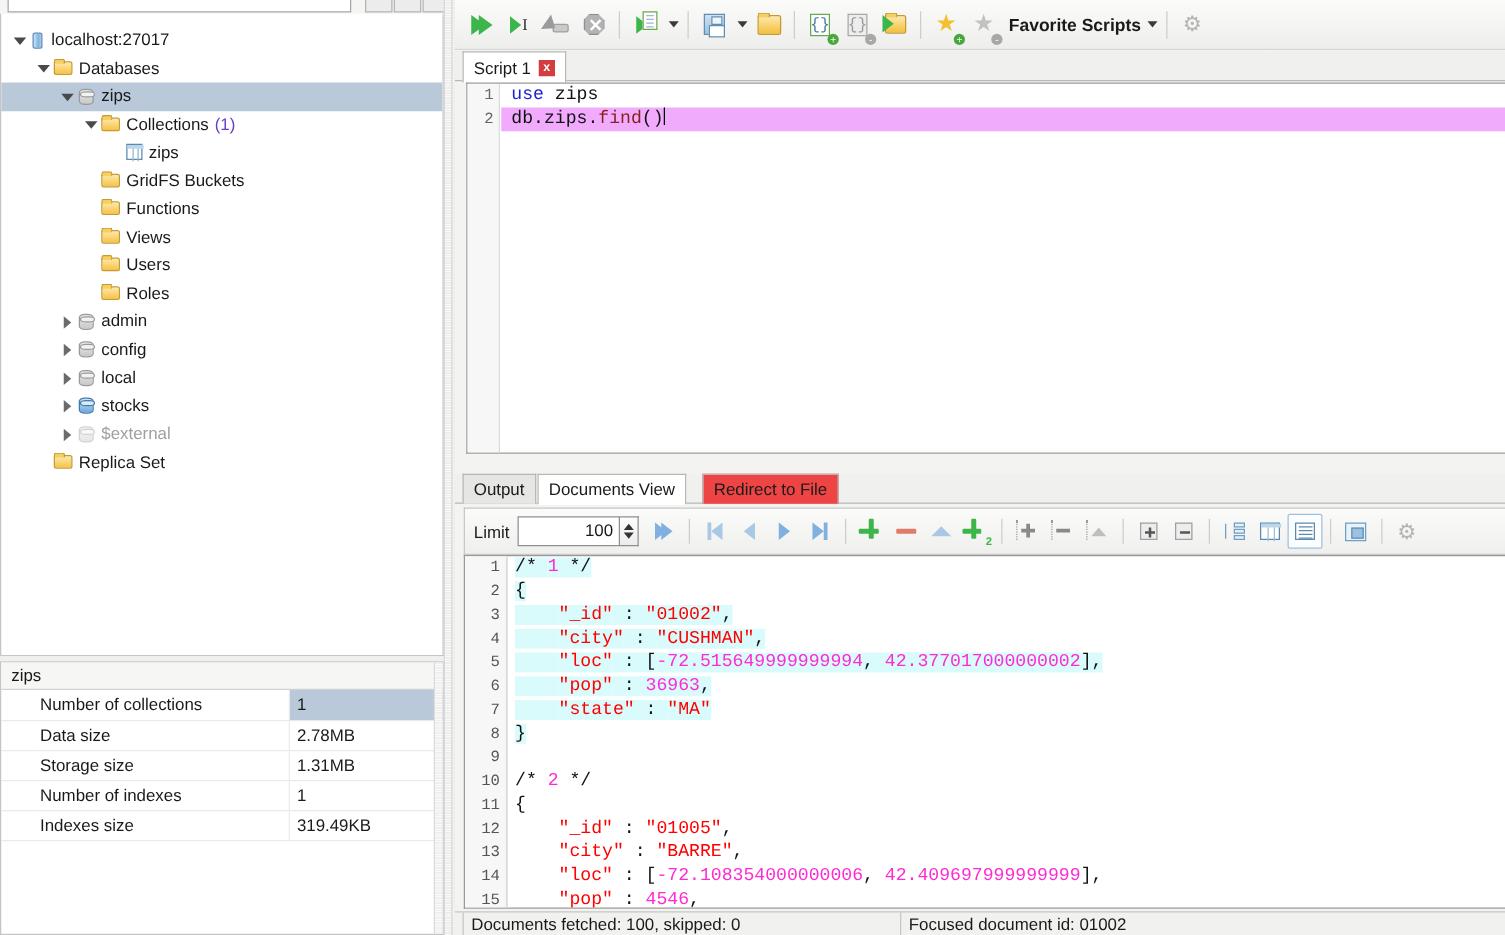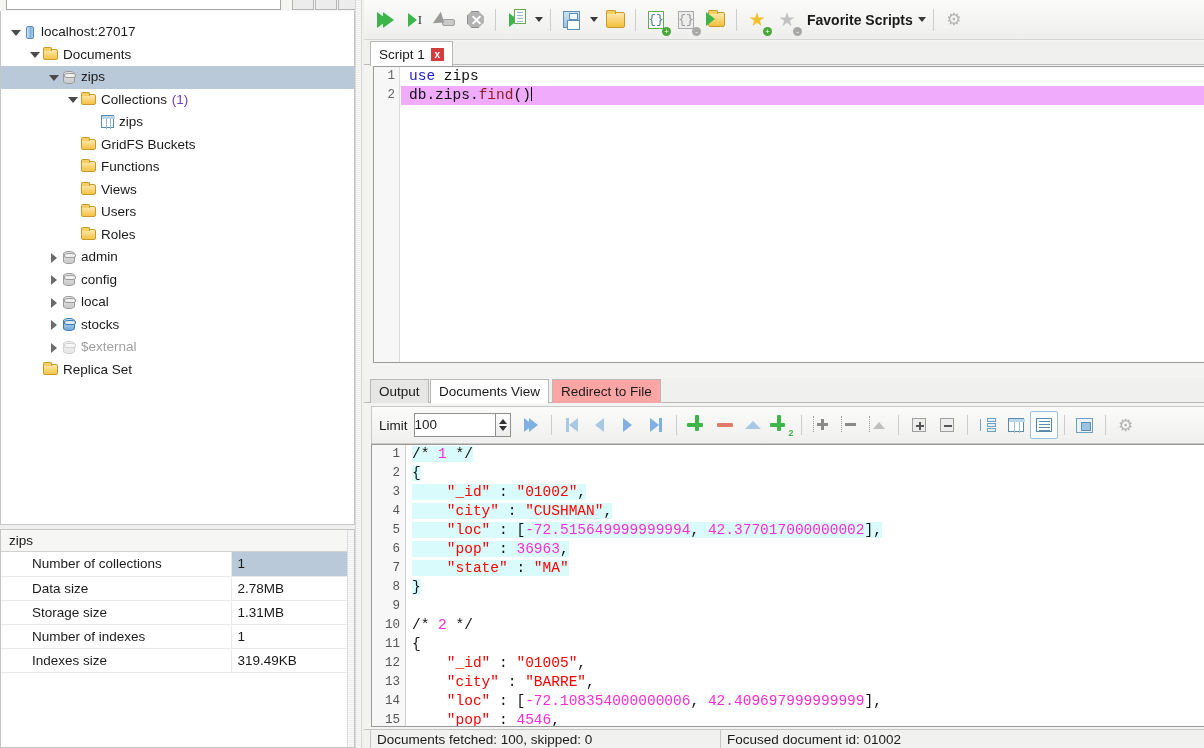--- a/index.html
+++ b/index.html
@@ -261,21 +261,21 @@
   }
   #res-tools {
     position: absolute; left: 7px; top: 406px; width: 833px; height: 38px;
     background: linear-gradient(to bottom,#fbfbfa,#efefed);
     border: 1px solid #c8c8c6; border-right: 0;
     display: flex; align-items: center; padding-left: 7px;
   }
   #limit-label { font-size: 13.5px; margin-right: 6px; }
   #limit-input {
     width: 82px; height: 24px; border: 1px solid #8f8f8f; background: #fff;
-    font-size: 13.5px; text-align: left; padding-right: 4px; line-height: 22px;
+    font-size: 13.5px; text-align: right; padding-right: 4px; line-height: 22px;
     font-family: "Liberation Sans", sans-serif;
   }
   #limit-spin {
     width: 15px; height: 24px; border: 1px solid #8f8f8f; border-left: 0;
     background: linear-gradient(to bottom,#fdfdfd,#ececec);
     display: flex; flex-direction: column; justify-content: center; align-items: center;
   }
   #limit-spin .up { width:0;height:0;border-left:4px solid transparent;border-right:4px solid transparent;border-bottom:5px solid #333;margin-bottom:2px; }
   #limit-spin .dn { width:0;height:0;border-left:4px solid transparent;border-right:4px solid transparent;border-top:5px solid #333; }
   .rt { width: 28px; height: 28px; display:flex; align-items:center; justify-content:center; position:relative; }
@@ -374,21 +374,21 @@
               <i></i>
             </span>
             <span class="tlabel">localhost:27017</span>
           </div>
           <div class="tnode">
             <span style="display:inline-block;width:27px;flex:0 0 27px"></span>
             <span class="arrow down"></span>
             <span class="ico ico-folder">
               <i></i>
             </span>
-            <span class="tlabel">Documents</span>
+            <span class="tlabel">Databases</span>
           </div>
           <div class="tnode sel">
             <span style="display:inline-block;width:46px;flex:0 0 46px"></span>
             <span class="arrow down"></span>
             <span class="ico ico-db">
               <i></i>
             </span>
             <span class="tlabel">zips</span>
           </div>
           <div class="tnode">
@@ -650,21 +650,21 @@
         </div>
     </div>
 
     <div id="res-tabbar">
       <div class="tab" style="left:6px;background:#e6e6e4;z-index:1">
         <span>Output</span>
       </div>
       <div class="tab active" style="left:66px;z-index:3;border-bottom:1px solid #fff">
         <span>Documents View</span>
       </div>
-      <div class="tab" style="left:188px;background:#fca5a5;z-index:1">
+      <div class="tab" style="left:198px;background:#ef4444;z-index:1">
         <span>Redirect to File</span>
       </div>
     </div>
 
     <div id="res-tools">
       <span id="limit-label">Limit</span>
       <div id="limit-input">100</div>
       <div id="limit-spin">
         <span class="up"></span>
         <span class="dn"></span>

